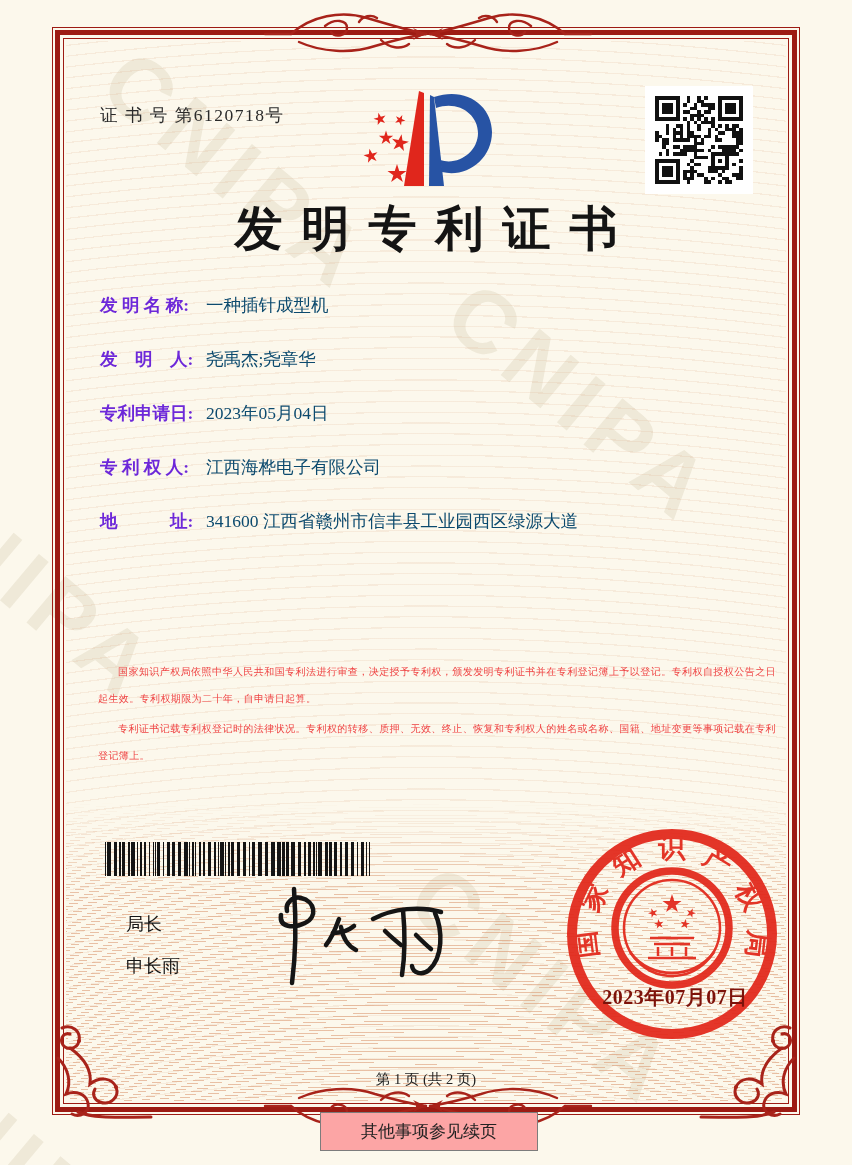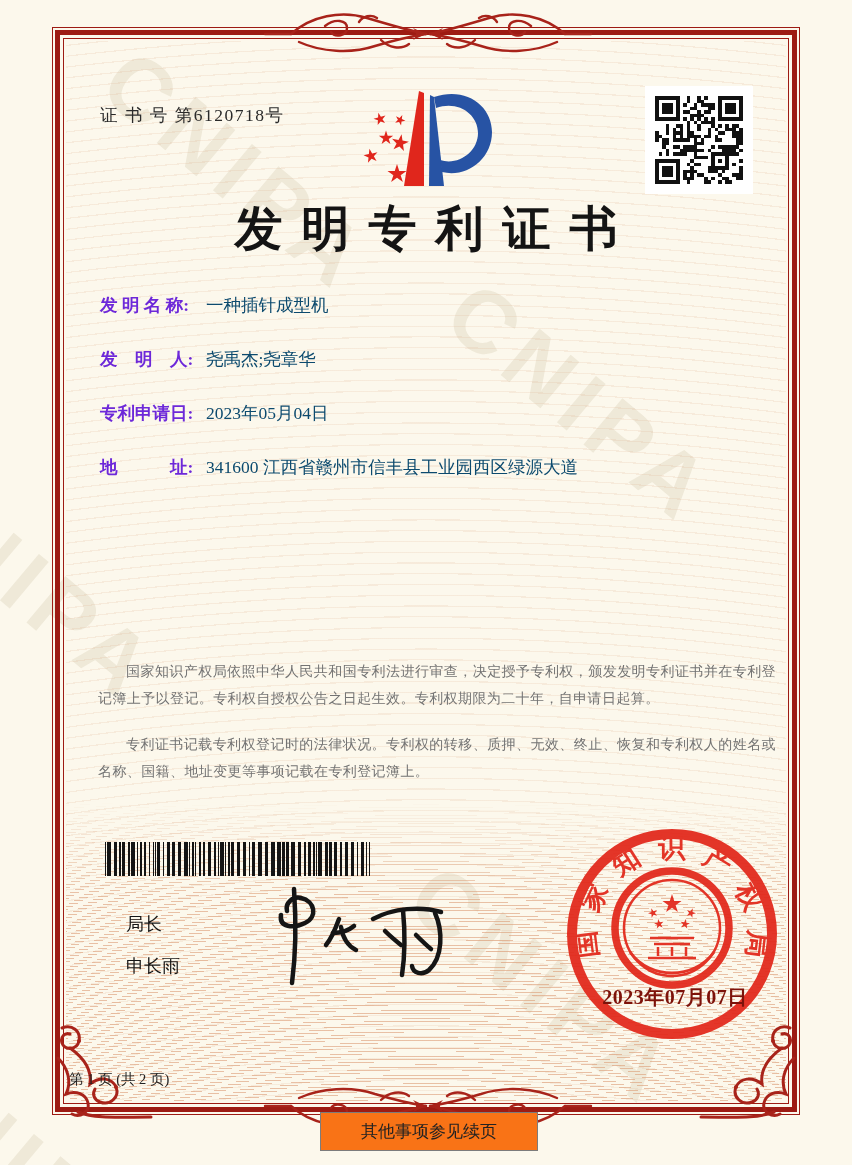--- a/index.html
+++ b/index.html
@@ -35,36 +35,36 @@
   .doc-title{position:absolute;left:55px;top:197px;width:742px;text-align:center;font-size:48px;
              font-weight:600;letter-spacing:19px;text-indent:19px;color:#141414;z-index:4;}
   
   .fields{position:absolute;left:100px;top:278px;width:664px;font-size:17.5px;z-index:4;}
   .frow{position:relative;height:54px;line-height:54px;white-space:nowrap;}
   .flabel{display:inline-block;min-width:104px;color:#6d28d9;white-space:pre;font-weight:bold;}
   .fvalue{color:#0c4a6e;margin-left:2px;}
   .fpair-b{position:absolute;left:272px;top:0;}
   
   .body-text{position:absolute;left:98px;top:659px;width:678px;z-index:4;}
-  .body-text p{margin:0;font-size:14px;line-height:26.5px;letter-spacing:0.4px;
-               text-align:justify;text-indent:2em;color:#737373;}
-  .body-text p + p{margin-top:20px;font-family:Liberation Mono, monospace;}
+  .body-text p{margin:0;font-size:10px;line-height:26.5px;letter-spacing:0.4px;
+               text-align:justify;text-indent:2em;color:#ef4444;}
+  .body-text p + p{margin-top:4px;}
   
   .barcode{position:absolute;left:105px;top:842px;z-index:4;}
   .signer{position:absolute;left:126px;top:903px;z-index:4;
           font-family:"Liberation Sans","DejaVu Sans",sans-serif;font-size:18px;color:#151515;}
   .signer div{line-height:42px;}
   .signature{position:absolute;left:235px;top:883px;z-index:4;}
   .seal{position:absolute;left:556px;top:824px;z-index:5;}
   .seal-date{position:absolute;left:585px;top:984px;width:180px;text-align:center;
              font-size:20px;font-weight:700;color:#7d120a;z-index:6;letter-spacing:0.5px;}
-  .page-info{position:absolute;left:55px;top:1070px;width:742px;text-align:left;
-             font-size:14.5px;color:#222;z-index:4;padding-left:14px;}
+  .page-info{position:absolute;left:55px;top:1070px;width:742px;text-align:center;
+             font-size:14.5px;color:#222;z-index:4;}
   .note-box{position:absolute;left:320px;top:1112px;width:216px;height:37px;line-height:37px;
-            background:#f97316;border:1px solid #7c7c7c;text-align:center;font-size:17px;
+            background:#fca5a5;border:1px solid #7c7c7c;text-align:center;font-size:17px;
             color:#222;z-index:7;}
 </style>
 </head>
 <body>
 
 <svg width="0" height="0" style="position:absolute" aria-hidden="true">
   <defs>
     <path id="st" d="M0,-1 L0.2245,-0.309 L0.951,-0.309 L0.363,0.118 L0.588,0.809 L0,0.382 L-0.588,0.809 L-0.363,0.118 L-0.951,-0.309 L-0.2245,-0.309 Z"></path>
     <g id="drg" fill="none" stroke="currentColor" stroke-width="2.4" stroke-linecap="round">
       <path d="M2,30 H28"></path>
@@ -455,20 +455,23 @@
     <div class="frow">
       <span class="flabel">发 明 名 称:</span><span class="fvalue">一种插针成型机</span>
     </div>
     <div class="frow">
       <span class="flabel">发　明　人:</span><span class="fvalue">尧禹杰;尧章华</span>
     </div>
     <div class="frow">
       <span class="flabel">专利申请日:</span><span class="fvalue">2023年05月04日</span>
     </div>
     <div class="frow">
+      <span class="flabel">专 利 权 人:</span><span class="fvalue">江西海桦电子有限公司</span>
+    </div>
+    <div class="frow">
       <span class="flabel">地　　　址:</span><span class="fvalue">341600 江西省赣州市信丰县工业园西区绿源大道</span>
     </div>
   </div>
 
   <div class="body-text">
     <p>国家知识产权局依照中华人民共和国专利法进行审查，决定授予专利权，颁发发明专利证书并在专利登记簿上予以登记。专利权自授权公告之日起生效。专利权期限为二十年，自申请日起算。</p>
     <p>专利证书记载专利权登记时的法律状况。专利权的转移、质押、无效、终止、恢复和专利权人的姓名或名称、国籍、地址变更等事项记载在专利登记簿上。</p>
   </div>
 
   <div class="barcode">

